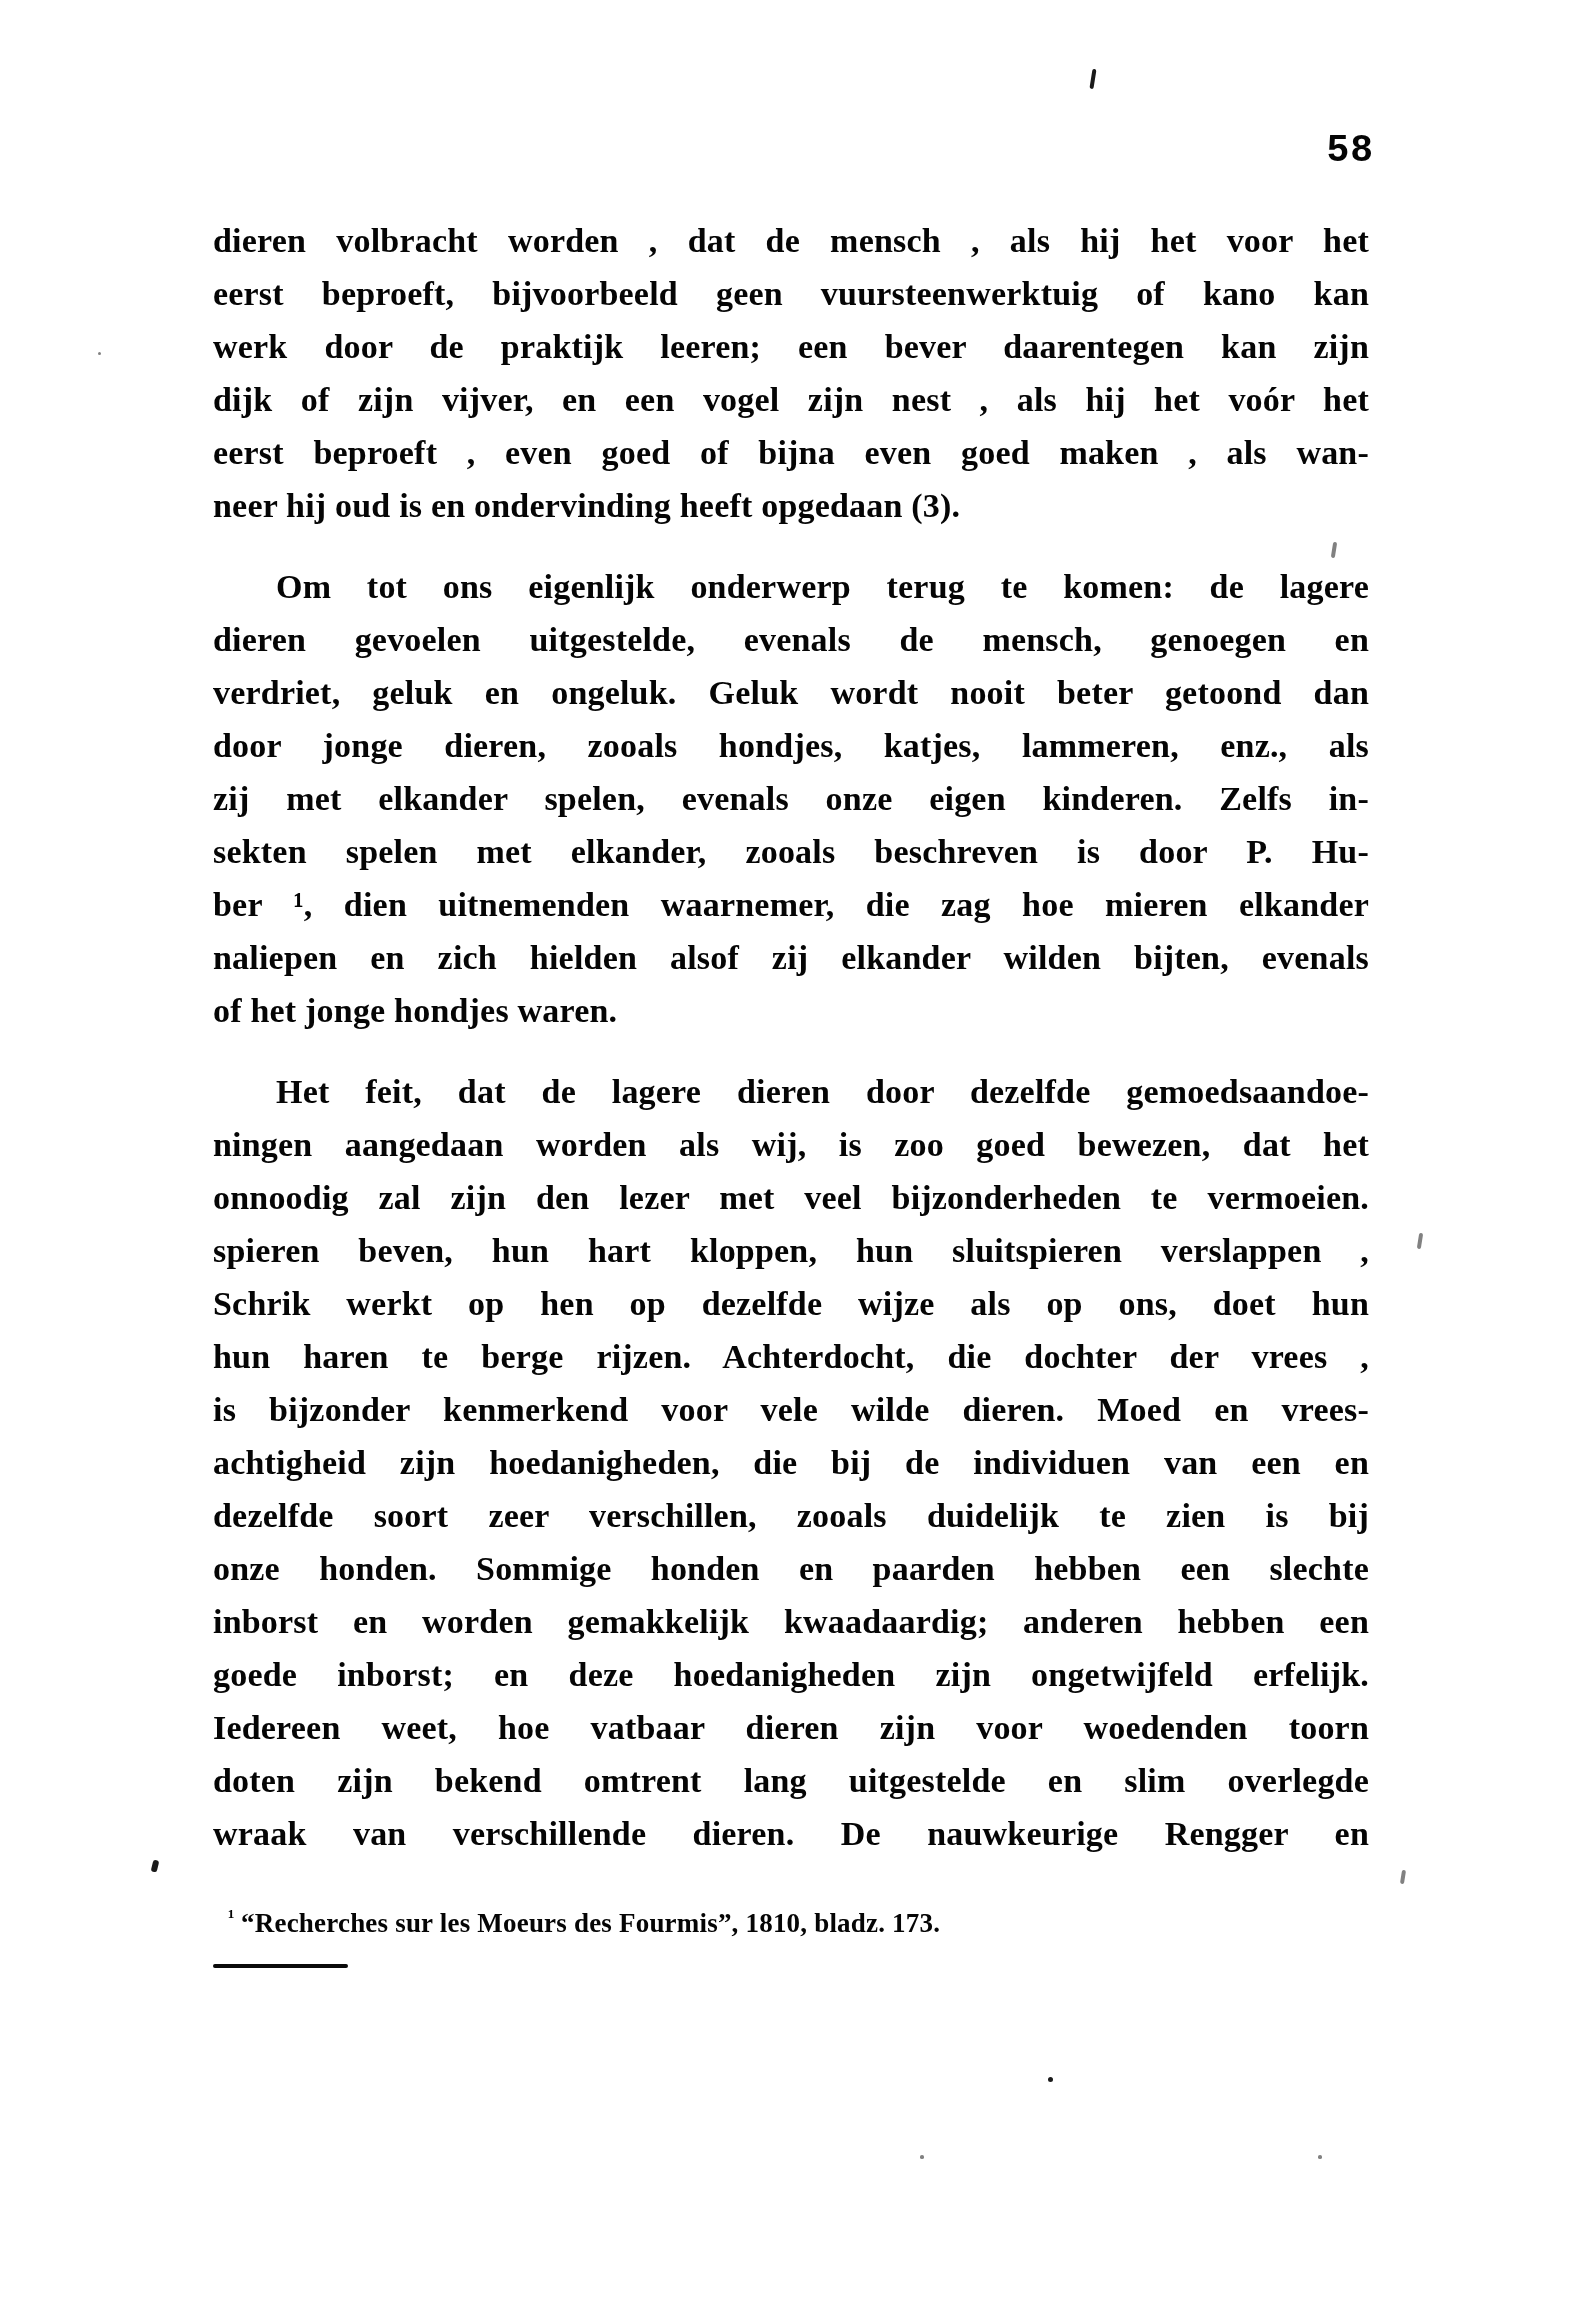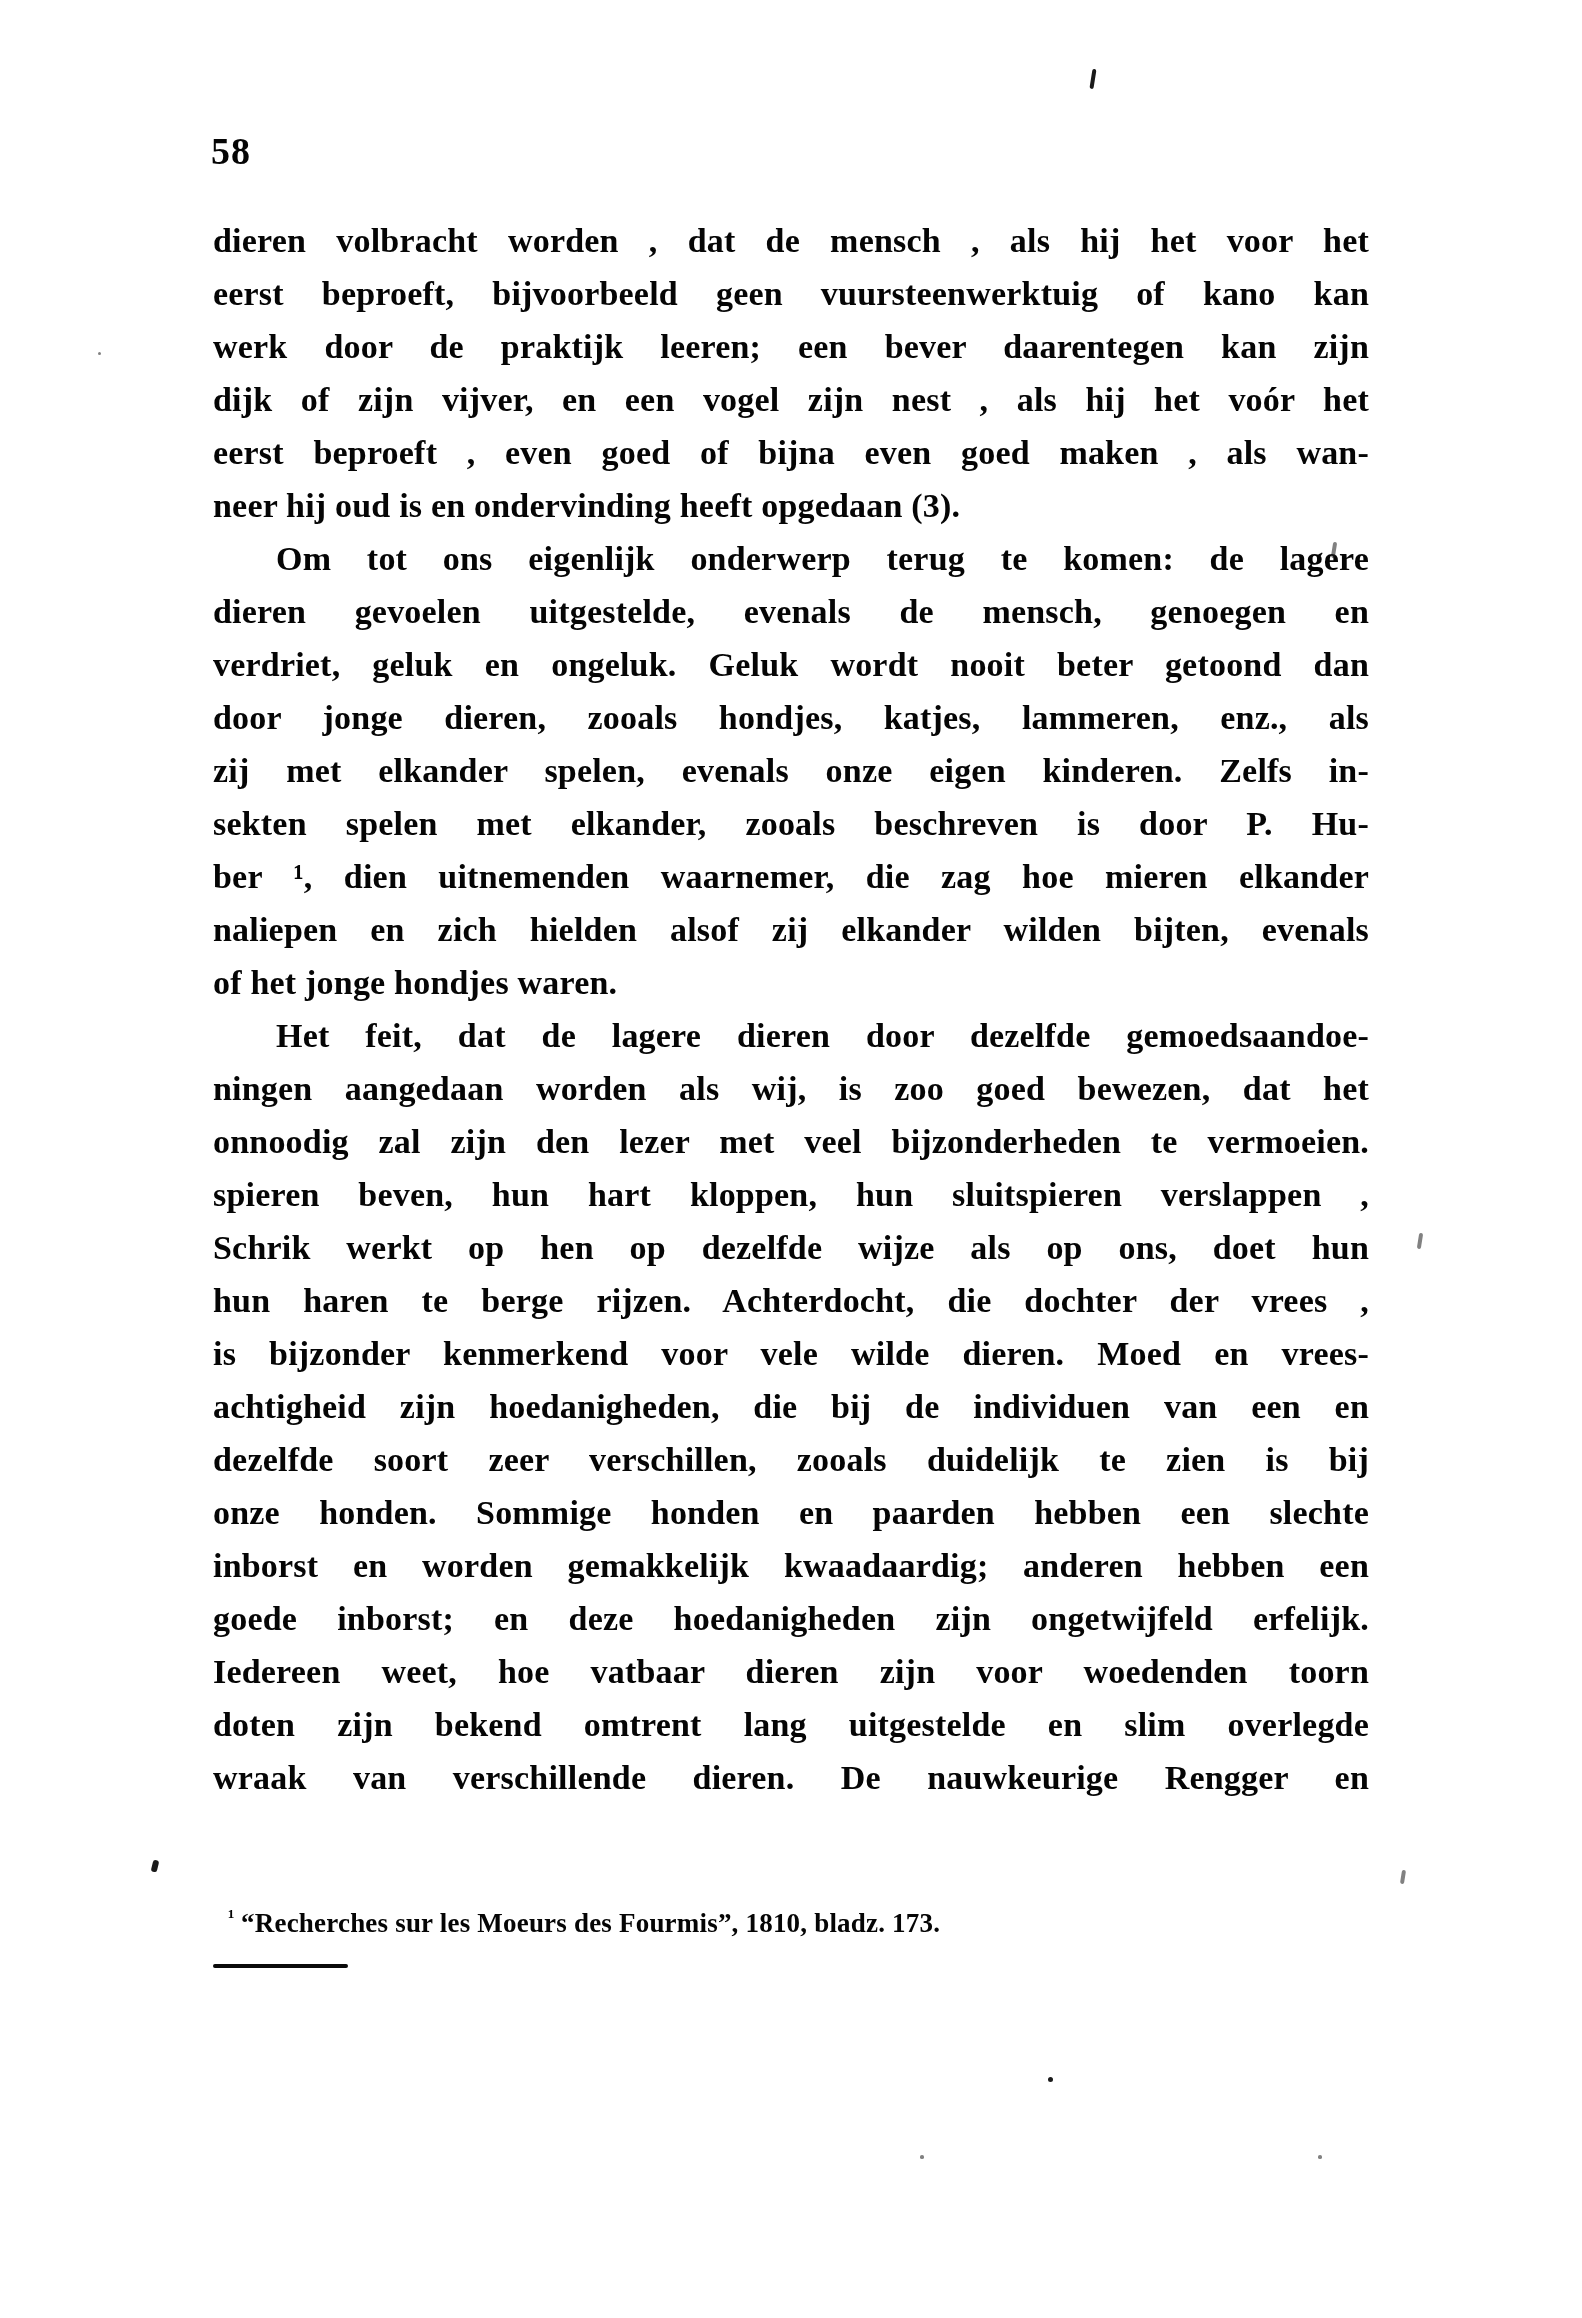--- a/index.html
+++ b/index.html
@@ -13,25 +13,26 @@
     height: 2402px;
     background: #ffffff;
     color: #050505;
     font-family: "Liberation Serif", "DejaVu Serif", serif;
     font-weight: 700;
     overflow: hidden;
   }
   .page-number {
     position: absolute;
     top: 129px;
-    left: 211px;
+    left: 218px;
     width: 1156px;
-    text-align: left;
+    text-align: right;
     font-size: 38px;
     letter-spacing: 0.9px;
+    font-family: Liberation Mono, monospace;
   }
   .text-block {
     position: absolute;
     left: 213px;
     top: 214px;
     width: 1156px;
   }
   .line {
     height: 53px;
     line-height: 53px;
@@ -39,20 +40,21 @@
     letter-spacing: 0.2px;
     text-align: justify;
     text-align-last: justify;
   }
   .line.par-end {
     text-align: right;
     text-align-last: left;
   }
   .line.indent {
     text-indent: 63px;
+    margin-top: 28px;
   }
   .footnote-rule {
     position: absolute;
     left: 213px;
     top: 1964px;
     width: 135px;
     height: 4.2px;
     background: #0a0a0a;
     border-radius: 1.9px;
   }

